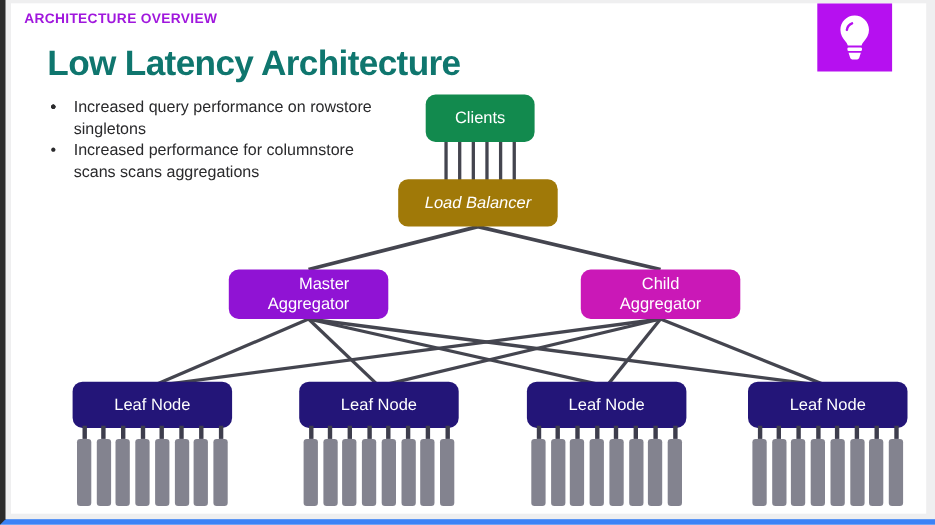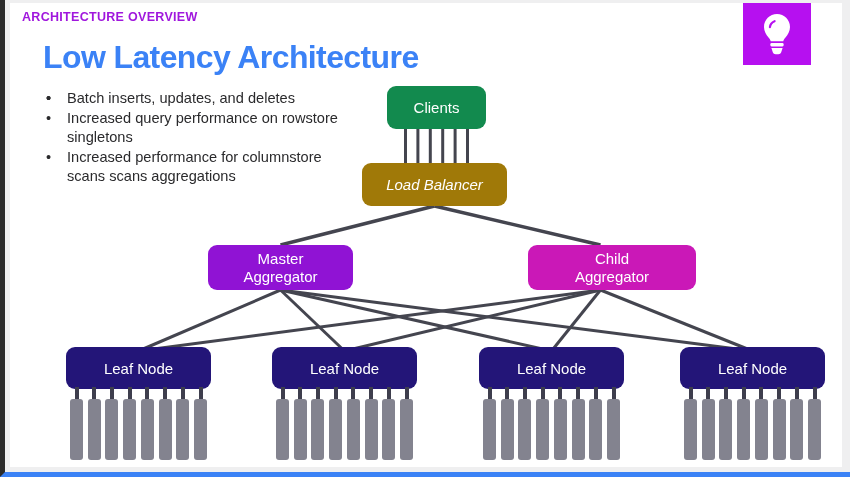--- a/index.html
+++ b/index.html
@@ -35,21 +35,21 @@
     letter-spacing:.3px;
     color:#a017dd;
     white-space:nowrap;
   }
   #title{
     position:absolute;
     left:33px;top:36px;
     font-size:32px;
     font-weight:bold;
     letter-spacing:-.6px;
-    color:#3b82f6;
+    color:#0f766e;
     white-space:nowrap;
   }
 
   
   #bulb-badge{
     position:absolute;
     left:733px;top:0px;
     width:68px;height:62px;
     background:#b610f0;
   }
@@ -134,21 +134,20 @@
         </svg>
       </span>
     </div>
 
     <div id="bullets">
       <div class="bullet">
         <span class="dot">•</span>
       </div>
       <div class="bullet">
         <span class="dot">•</span>
-        <span>Batch inserts, updates, and deletes</span>
       </div>
       <div class="bullet">
         <span class="dot">•</span>
         <span>Increased query performance on rowstore singletons</span>
       </div>
       <div class="bullet">
         <span class="dot">•</span>
         <span>Increased performance for columnstore scans scans aggregations</span>
       </div>
     </div>
@@ -172,25 +171,25 @@
           <line x1="590.5" y1="287" x2="541.5" y2="348" stroke="#44454f" stroke-width="3"></line>
           <line x1="590.5" y1="287" x2="742.5" y2="348" stroke="#44454f" stroke-width="3"></line>
         </svg>
       <div id="nodes-layer">
           <div class="node" style="left: 377px; top: 83px; width: 99px; height: 43px; background: rgb(18, 138, 78);">
             <span>Clients</span>
           </div>
           <div class="node" style="left: 352px; top: 160px; width: 145px; height: 43px; background: rgb(160, 121, 8); font-style: italic;">
             <span>Load Balancer</span>
           </div>
-          <div class="node two-line" style="left: 198px; top: 242px; width: 145px; height: 45px; background: rgb(144, 19, 212);">
+          <div class="node two-line" style="left: 198px; top: 242px; width: 145px; height: 45px; background: rgb(144, 19, 212); text-align: right;">
             <div style="white-space: pre-line;">Master
 Aggregator</div>
           </div>
-          <div class="node two-line" style="left: 518px; top: 242px; width: 168px; height: 45px; background: rgb(202, 24, 183);">
+          <div class="node two-line" style="left: 518px; top: 242px; width: 145px; height: 45px; background: rgb(202, 24, 183);">
             <div style="white-space: pre-line;">Child
 Aggregator</div>
           </div>
           <div class="node" style="left: 56px; top: 344px; width: 145px; height: 42px; background: rgb(35, 21, 120);">
             <span>Leaf Node</span>
           </div>
           <div class="node" style="left: 262px; top: 344px; width: 145px; height: 42px; background: rgb(35, 21, 120);">
             <span>Leaf Node</span>
           </div>
           <div class="node" style="left: 469px; top: 344px; width: 145px; height: 42px; background: rgb(35, 21, 120);">

